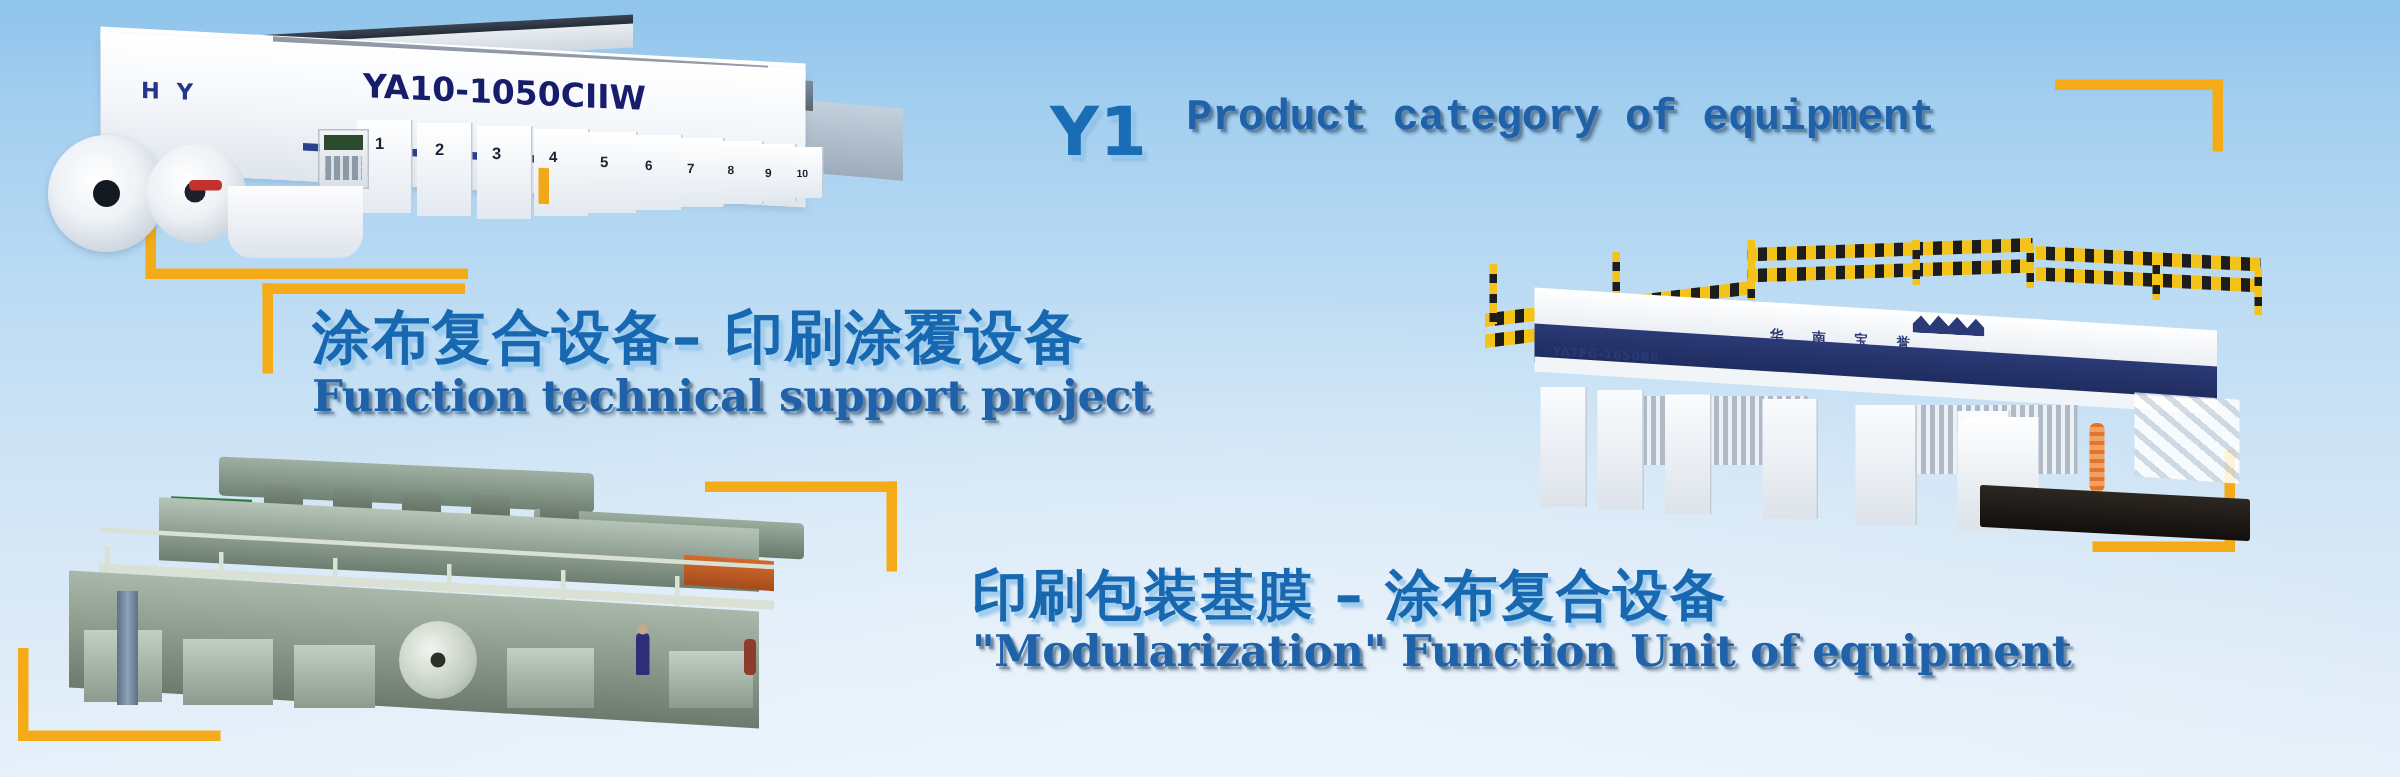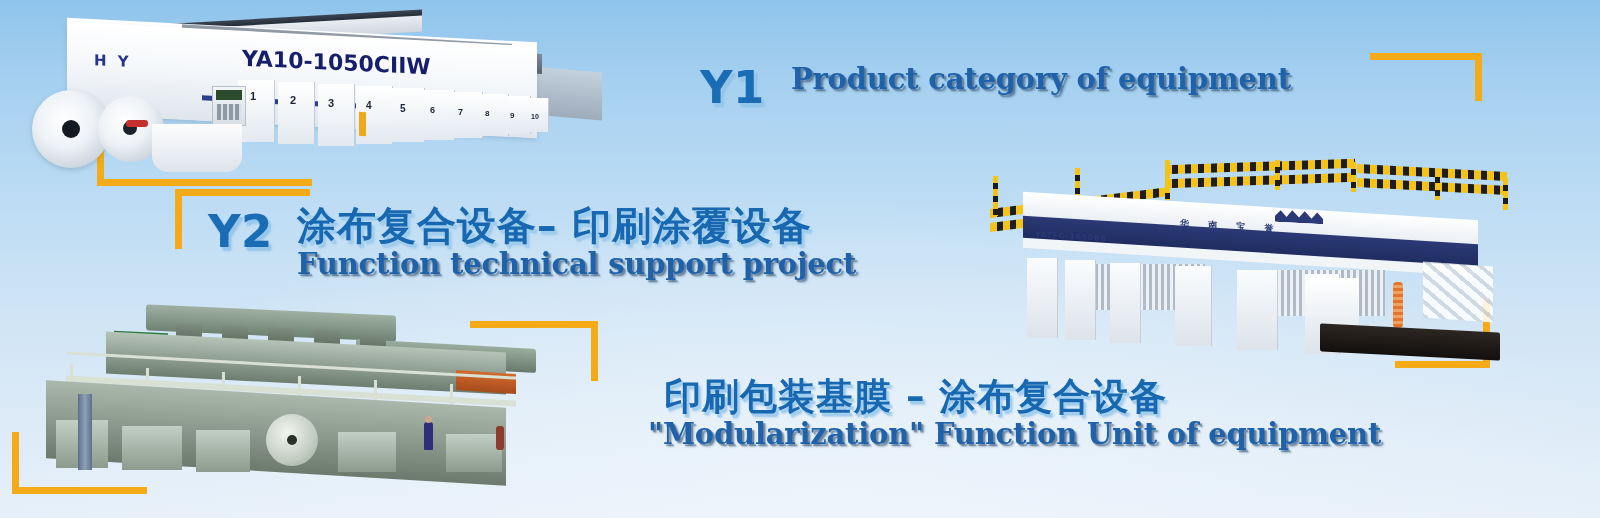--- a/index.html
+++ b/index.html
@@ -36,32 +36,32 @@
   .en{
     color:#1f62aa;font-weight:bold;font-family:"DejaVu Serif",serif;
     letter-spacing:-.2px;line-height:1.05;
     text-shadow:2px 2px 1px rgba(70,100,130,.60), 3px 3px 2px rgba(60,90,120,.35);
   }
 
   
   #g1{left:700px;top:62px;}
   #g1 .ycode{font-size:45px;line-height:52px;margin-right:26px;}
   #g1 .cn{font-size:39px;}
-  #g1 .en{font-size:29px;margin-top:2px;}
+  #g1 .en{font-size:29px;margin-top:2px;font-family:Liberation Mono, monospace;}
 
   
   #g2{left:208px;top:206px;}
   #g2 .ycode{font-size:45px;line-height:52px;margin-right:24px;}
   #g2 .cn{font-size:39px;}
   #g2 .en{font-size:29px;margin-top:2px;}
 
   
   #g3{left:648px;top:378px;}
   #g3 .ycode{font-size:45px;line-height:52px;margin-right:26px;}
-  #g3 .cn{font-size:37px;margin-left:16px;}
+  #g3 .cn{font-size:37px;}
   #g3 .en{font-size:29px;margin-top:2px;}
 
   
   .photo{position:absolute;}
 
   
   #m1{left:22px;top:4px;width:600px;height:175px;}
   #m1 .canopy{position:absolute;left:100px;top:14px;width:300px;height:8px;background:linear-gradient(180deg,#3b4552,#1d242e);transform:skewY(-3.2deg);}
   #m1 .canopy2{position:absolute;left:100px;top:20px;width:300px;height:16px;background:linear-gradient(180deg,#e9edf2,#cfd6de);transform:skewY(-3.2deg);}
   #m1 .body{
@@ -260,21 +260,20 @@
   </div>
 
   <div class="tgroup" id="g1">
     <div class="ycode">Y1</div>
     <div class="tstack">
       <div class="en">Product category of equipment</div>
     </div>
   </div>
 
   <div class="tgroup" id="g2">
-    <div class="ycode">Y2</div>
     <div class="tstack">
       <div class="cn">涂布复合设备– 印刷涂覆设备</div>
       <div class="en">Function technical support project</div>
     </div>
   </div>
 
   <div class="tgroup" id="g3">
     <div class="tstack">
       <div class="cn">印刷包装基膜 –  涂布复合设备</div>
       <div class="en">"Modularization" Function Unit of equipment</div>

